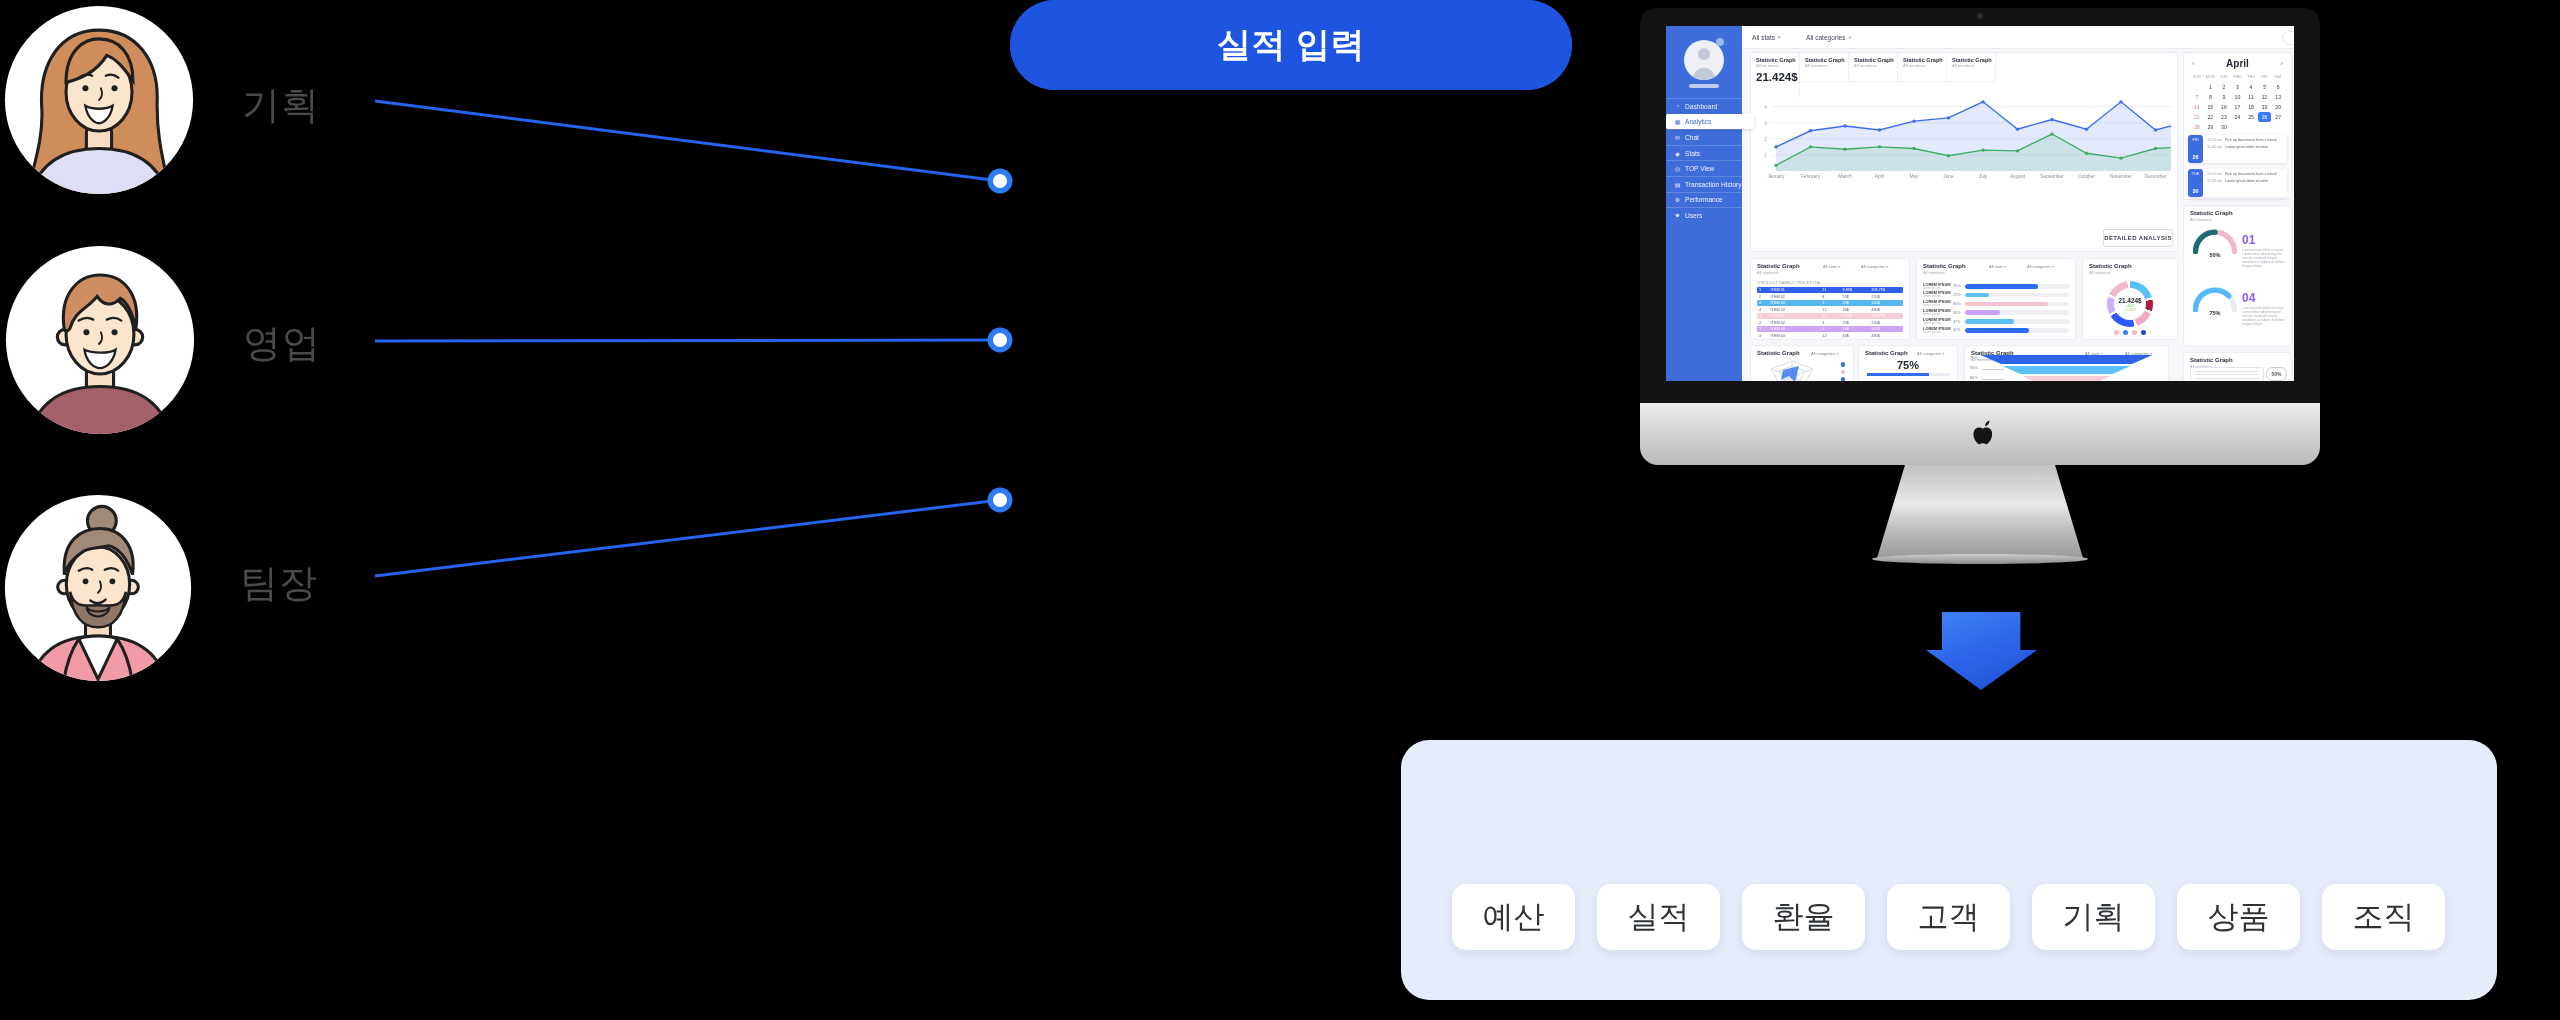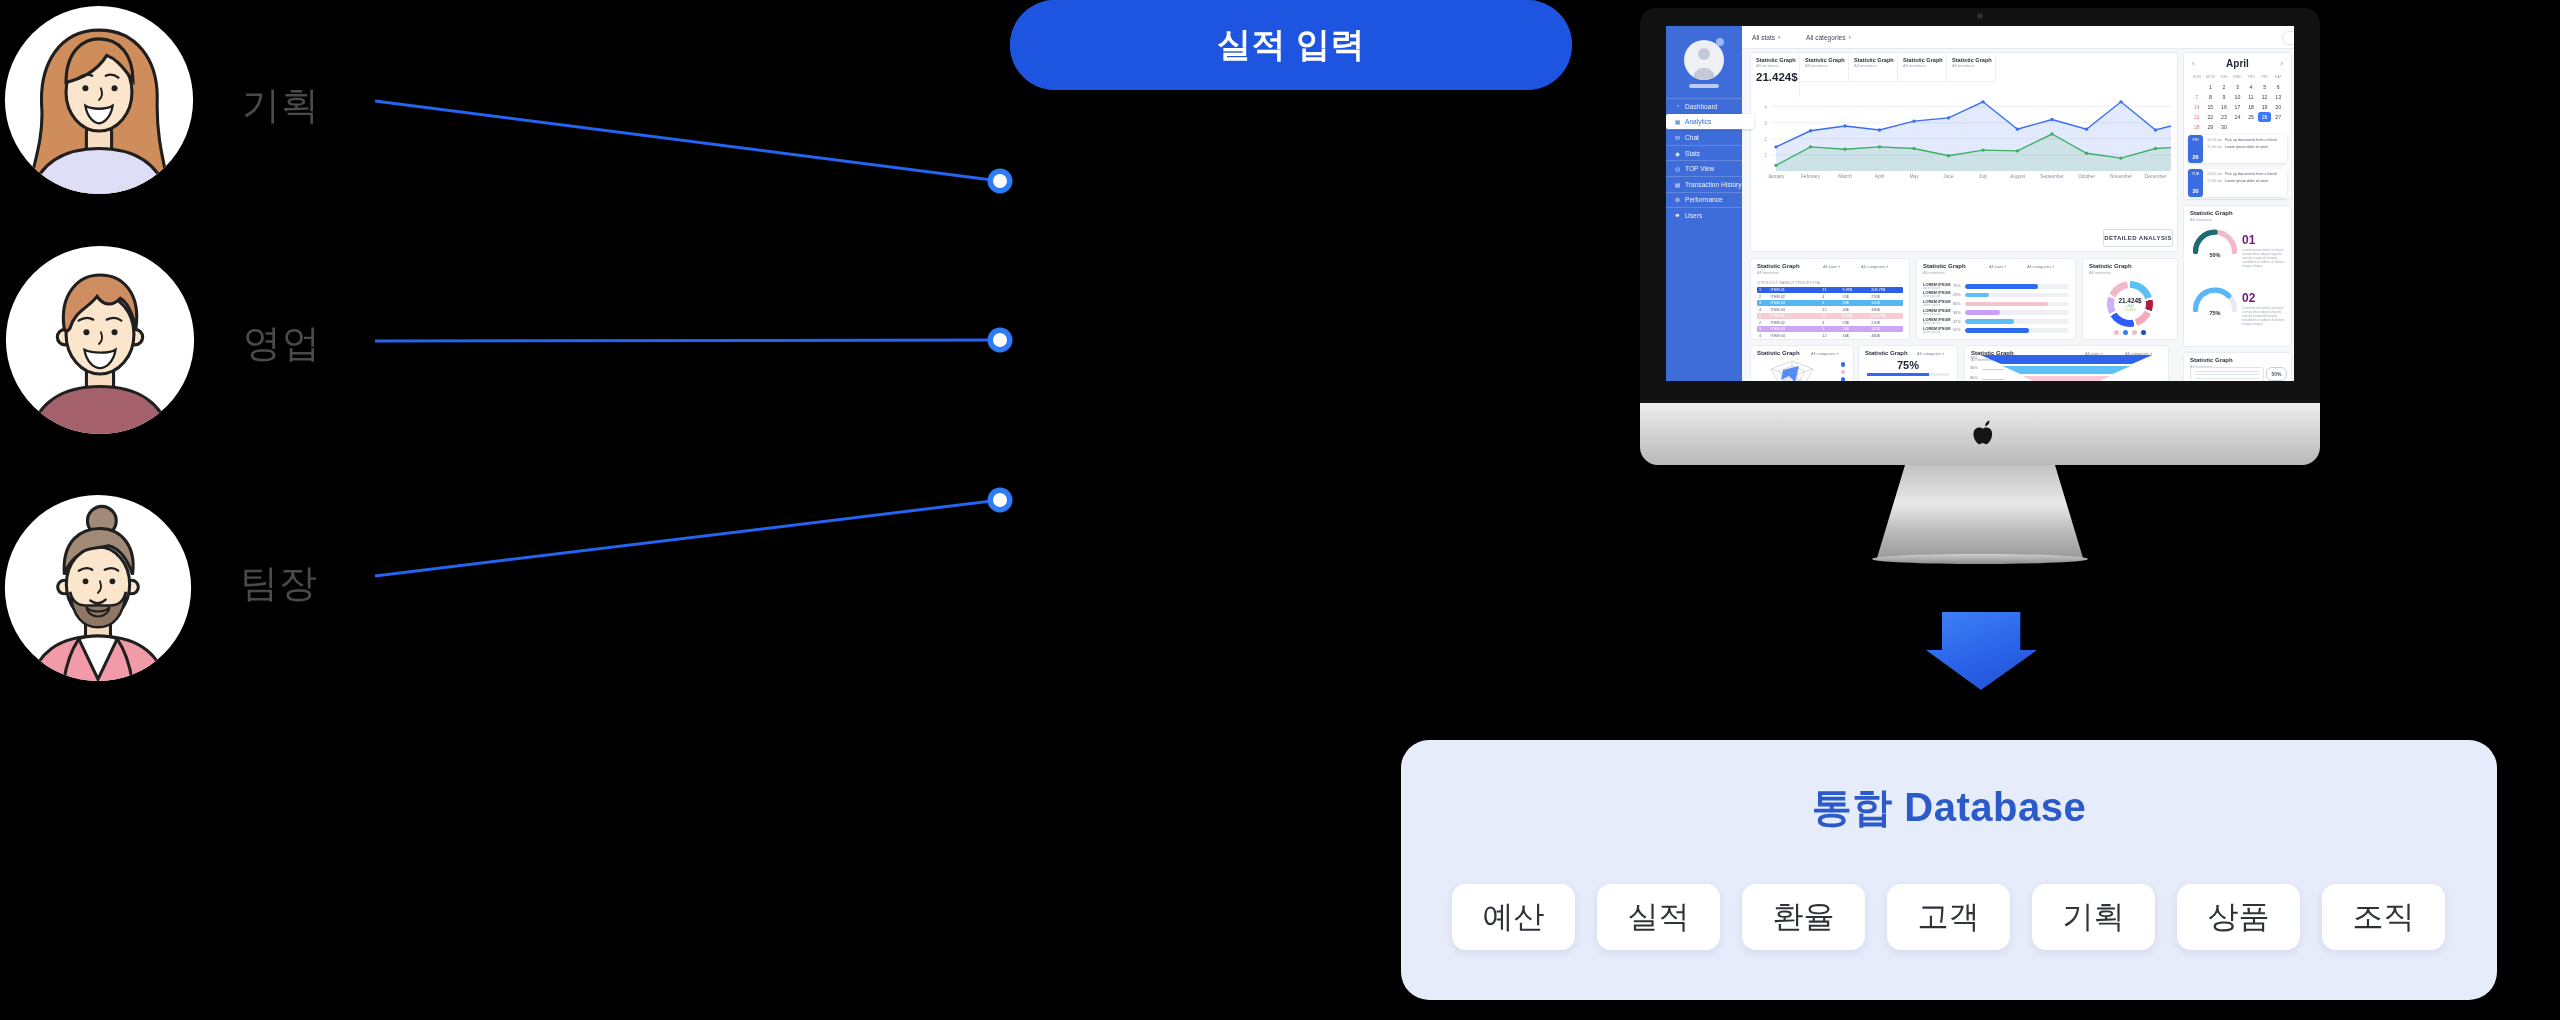--- a/index.html
+++ b/index.html
@@ -147,21 +147,21 @@
   #donut-dots{position:absolute;left:0;top:71px;width:100%;display:flex;justify-content:center;gap:4px;}
   #donut-dots i{width:5px;height:5px;border-radius:50%;}
 
   #gauge-card{left:517px;top:179px;width:107px;height:140px;}
   .gauge-blk{position:absolute;left:8px;width:46px;}
   #gauge-0{top:22px;} #gauge-1{top:80px;}
   .gauge-blk svg{width:46px;height:26px;}
   .g-pct{text-align:center;font-size:5.6px;font-weight:700;color:#2a2f3e;margin-top:-6px;}
   .g-text{position:absolute;width:44px;}
   #gtext-0{left:58px;top:24px;} #gtext-1{left:58px;top:82px;}
-  .g-num{font-size:12px;font-weight:700;color:#701a75;display:inline;}
+  .g-num{font-size:12px;font-weight:700;color:#8b5cf6;display:inline;}
   .g-lines{font-size:3.4px;color:#a6acbb;line-height:4px;}
 
   
   #radar-card{left:84px;top:319px;width:102px;height:36px;}
   #radar-card svg{position:absolute;left:18px;top:14px;}
   .r-dots{position:absolute;right:8px;top:16px;display:flex;flex-direction:column;gap:3px;}
   .r-dots i{width:4.5px;height:4.5px;border-radius:50%;}
 
   #prog-card{left:192px;top:319px;width:98px;height:36px;}
   #prog-val{position:absolute;left:0;top:13px;width:100%;text-align:center;font-size:11px;font-weight:800;color:#1f2430;}
@@ -736,21 +736,21 @@
         <div class="g-lines">Lorem ipsum dolor sit amet, consectetur adipiscing elit, sed do eiusmod tempor incididunt ut labore et dolore magna aliqua.</div>
       </div>
       <div class="gauge-blk" id="gauge-1">
         <svg viewBox="0 0 52 28">
           <path d="M4,26 A22,22 0 0 1 48,26" fill="none" stroke="#e8ebf2" stroke-width="6" stroke-linecap="round"></path>
           <path d="M4,26 A22,22 0 0 1 41.6,10.4" fill="none" stroke="#57b8f7" stroke-width="6" stroke-linecap="round"></path>
         </svg>
         <div class="g-pct">75%</div>
       </div>
       <div class="g-text" id="gtext-1">
-        <span class="g-num">02</span>
+        <span class="g-num">04</span>
         <div class="g-lines">Lorem ipsum dolor sit amet, consectetur adipiscing elit, sed do eiusmod tempor incididunt ut labore et dolore magna aliqua.</div>
       </div>
     </div>
 
     <div class="card" id="radar-card">
       <div class="c-title">Statistic Graph</div>
       <div class="c-dd" style="left:60px;">
         <span>All categories</span> <span class="chev">▾</span></div>
       <svg width="46" height="24" viewBox="0 0 46 24">
         <g stroke="#d6dae6" fill="none">
@@ -815,21 +815,20 @@
 
   <div class="abs" id="chin"></div>
   <svg class="abs" id="apple-logo" viewBox="0 0 30 36">
     <path fill="#151515" d="M20.5,8.6c0-3.2 2.1-5.6 4.6-6.1c0.3,2.9-1.9,5.9-4.6,6.1z M25.6,11.2c-2.5-1.9-6-1.4-7.6,0c-1.7-1.4-5.2-1.9-7.6,0c-3.6,2.7-2.9,9.3 0.3,13.8c1.5,2.2 3.3,3.4 4.7,2.6c1.3-0.8 1.9-0.8 2.6-0.8c0.7,0 1.3,0 2.6,0.8c1.4,0.8 3.2-0.4 4.7-2.6C28.5,20.5 29.2,13.9 25.6,11.2z"></path>
   </svg>
   <div class="abs" id="stand-neck"></div>
   <div class="abs" id="stand-base"></div>
 
   <div class="abs" id="down-arrow"></div>
   <div class="abs" id="db-card">
-    <div id="db-title">통합 Database</div>
     <div id="db-chips">
 
     <div class="chip">예산</div>
         <div class="chip">실적</div>
         <div class="chip">환율</div>
         <div class="chip">고객</div>
         <div class="chip">기획</div>
         <div class="chip">상품</div>
         <div class="chip">조직</div>
       </div>

